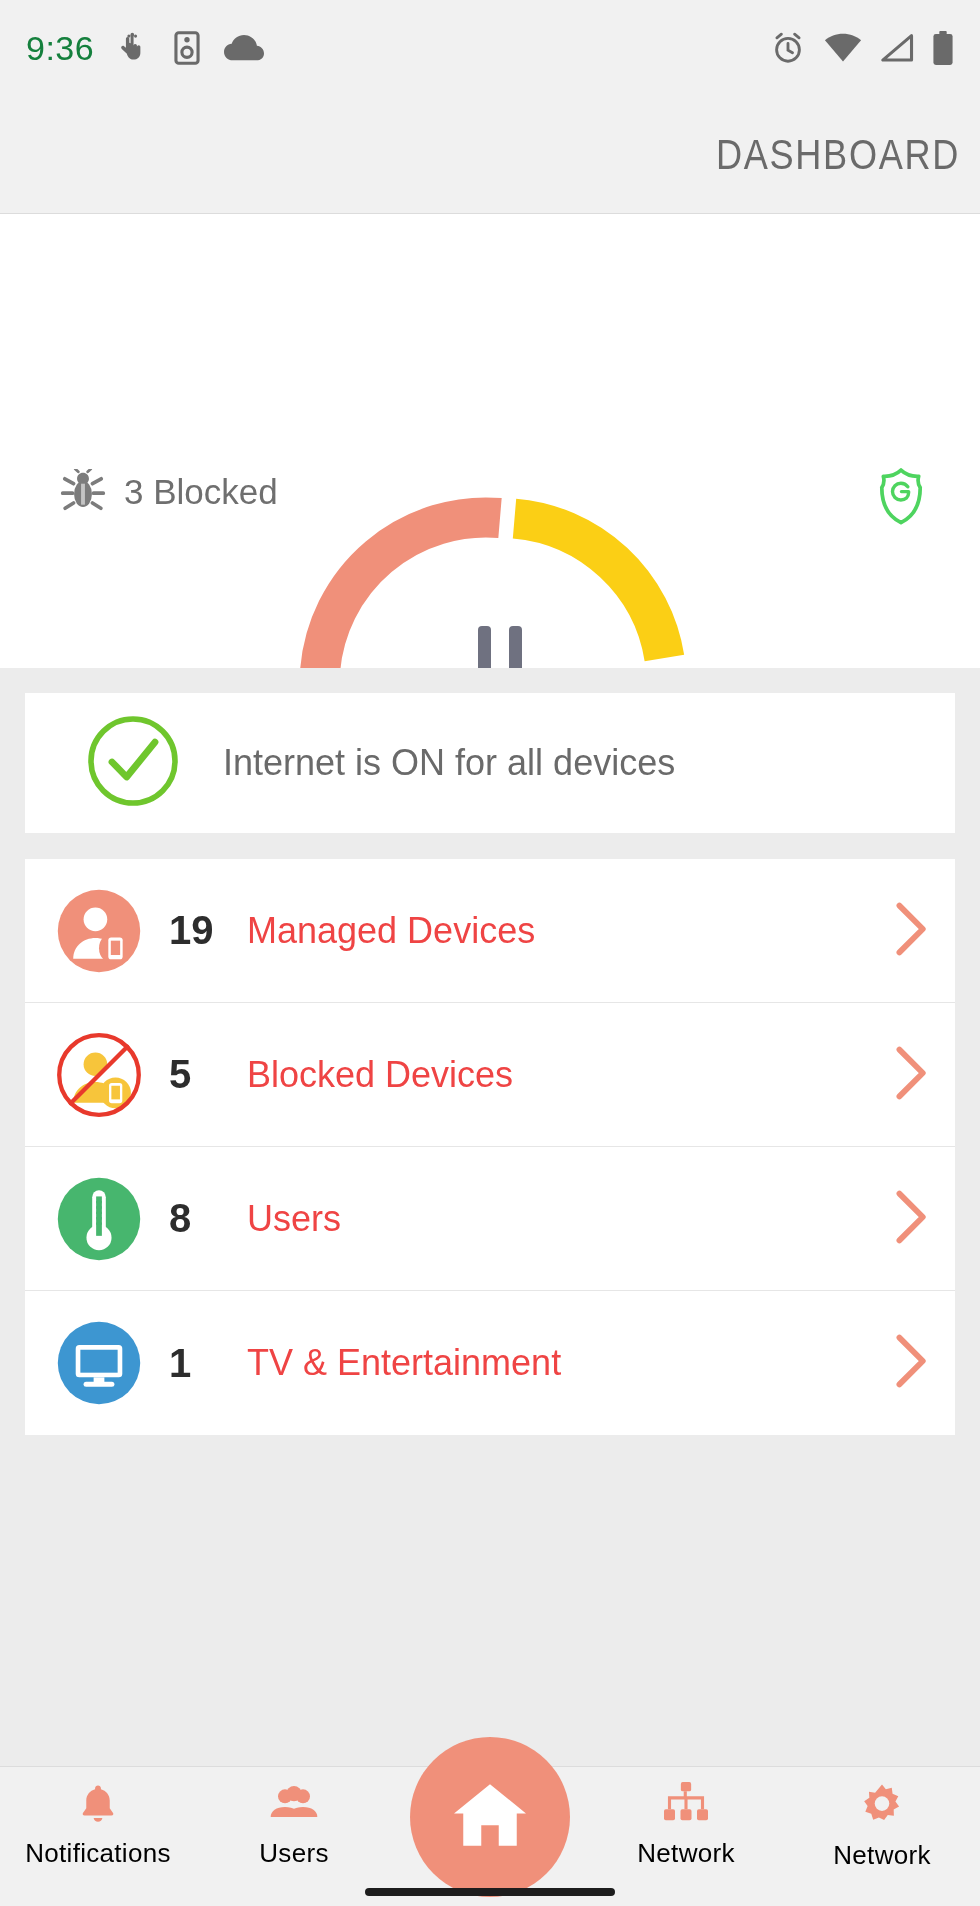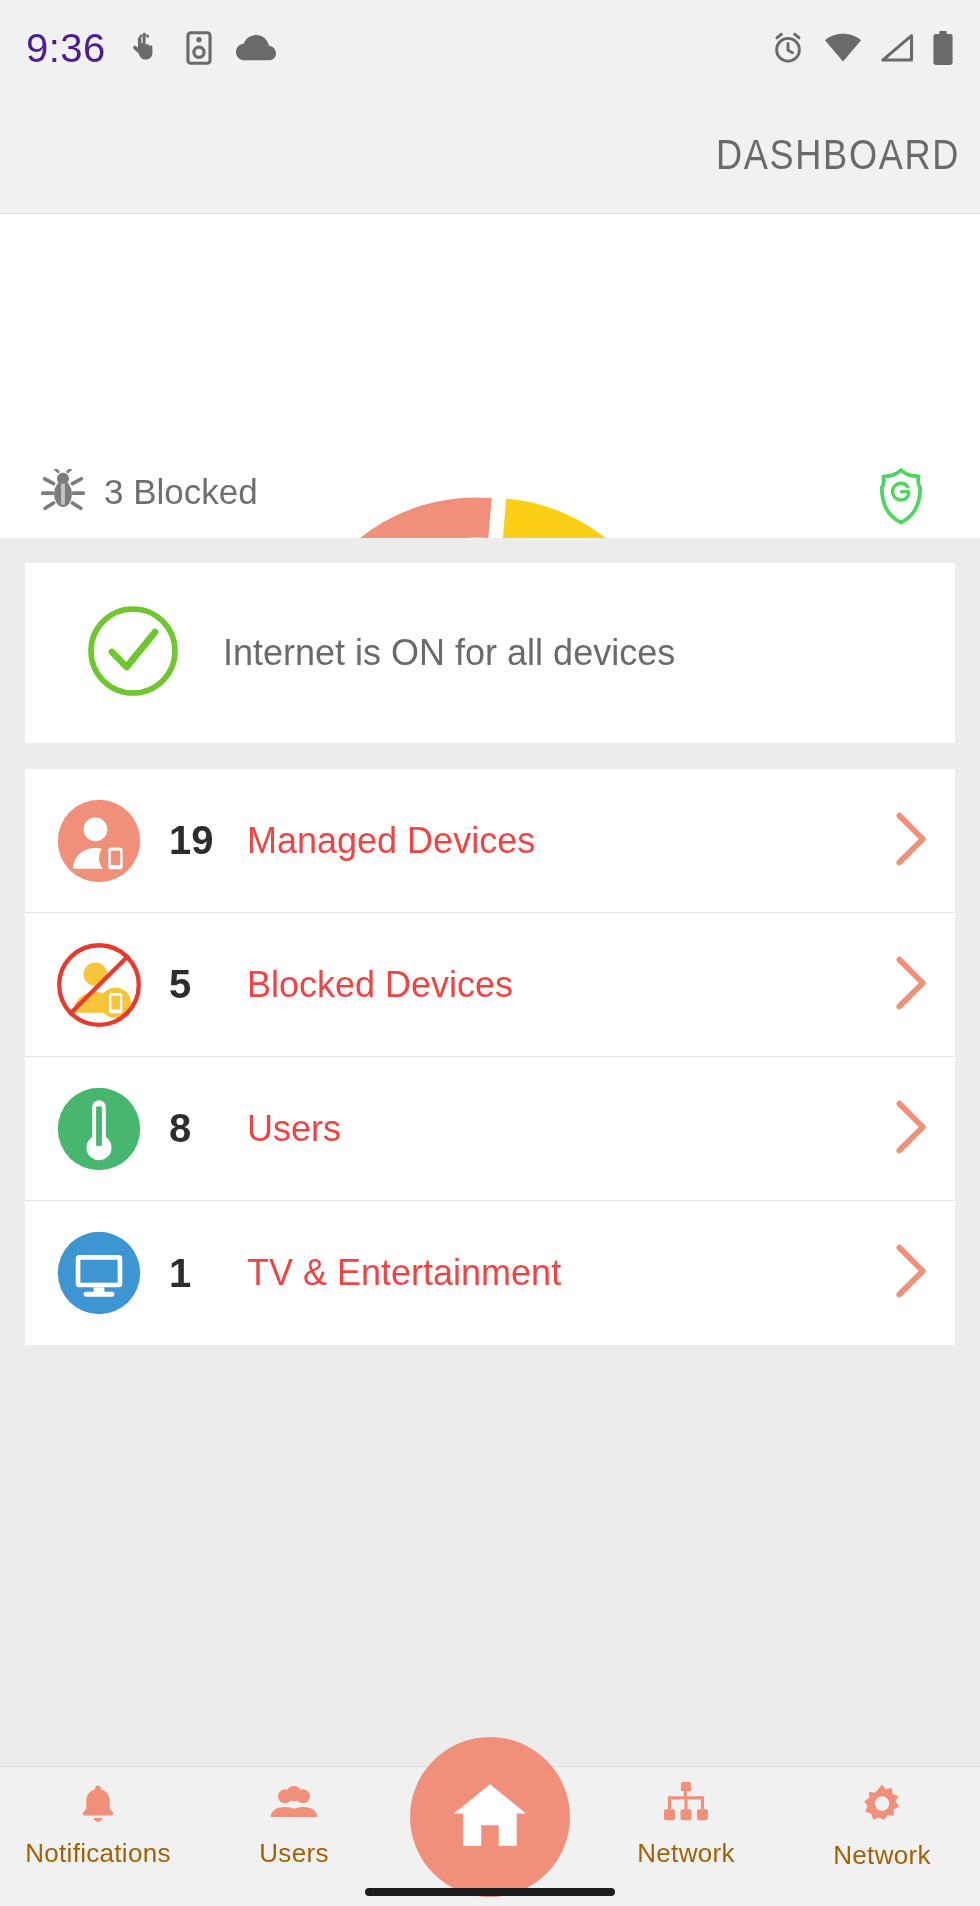--- a/index.html
+++ b/index.html
@@ -11,37 +11,37 @@
     -webkit-font-smoothing:antialiased;
   }
   .phone { position:relative; width:980px; height:1906px; background:#ffffff; display:flex; flex-direction:column; }
 
   
   .statusbar {
     height:96px; background:#f1f1f1; display:flex; align-items:center;
     padding:0 26px; flex:0 0 auto;
   }
   .sb-left { display:flex; align-items:center; gap:22px; }
-  .sb-clock { font-size:40px; color:#4c1d95; letter-spacing:.5px; font-family:"Liberation Sans",sans-serif; }
+  .sb-clock { font-size:34px; color:#15803d; letter-spacing:.5px; font-family:"Liberation Sans",sans-serif; }
   .sb-right { margin-left:auto; display:flex; align-items:center; gap:18px; }
   .sb-icon { display:flex; align-items:center; justify-content:center; }
 
   
   .header {
     height:118px; background:#f1f1f1; border-bottom:1px solid #dcdcdc;
     display:flex; align-items:center; justify-content:flex-end; flex:0 0 auto;
   }
   .header-title {
     font-size:42px; color:#6a6a6a; letter-spacing:2px;
     font-family:"Liberation Sans Narrow","Liberation Sans",sans-serif;
     transform:scaleX(.86); transform-origin:center;
   }
 
   
-  .hero { position:relative; background:#ffffff; height:324px; flex:0 0 auto; }
+  .hero { position:relative; background:#ffffff; height:454px; flex:0 0 auto;margin-left:20px; }
   .blocked-row {
     position:absolute; left:40px; top:255px; display:flex; align-items:center; gap:18px;
   }
   .blocked-label { font-size:35px; color:#6f6f6f; }
   .shield-wrap { position:absolute; right:48px; top:252px; }
 
   .donut-wrap { position:absolute; left:50%; top:270px; transform:translateX(-50%); }
   .donut-center {
     position:absolute; left:0; top:0; width:340px; height:340px;
     display:flex; flex-direction:column; align-items:center; justify-content:center;
@@ -50,21 +50,21 @@
   .pause-bars { display:flex; gap:18px; margin-bottom:14px; }
   .pause-bar { width:13px; height:64px; background:#6f7180; border-radius:4px; }
   .suspend-text { font-size:33px; color:#ef8a72; letter-spacing:1.5px;
     font-family:"Liberation Sans Narrow","Liberation Sans",sans-serif; transform:scaleX(.9); }
 
   
   .body-area { flex:1 1 auto; background:#ececec; padding:0; position:relative; }
   .card {
     background:#ffffff; margin:25px 25px 0 25px;
   }
-  .status-card { height:180px; display:flex; align-items:center; padding-left:60px; gap:42px; }
+  .status-card { height:140px; display:flex; align-items:center; padding-left:60px; gap:42px; }
   .status-text { font-size:36px; color:#6a6a6a; }
 
   .list-card { margin-top:26px; }
   .list-row {
     display:flex; align-items:center; height:144px; padding:0 26px 0 30px;
     border-bottom:1px solid #e6e6e6; background:#fff;
   }
   .list-row:last-child { border-bottom:none; }
   .row-icon { width:88px; height:88px; flex:0 0 auto; display:flex; align-items:center; justify-content:center; }
   .row-count {
@@ -78,21 +78,21 @@
   .bottomnav {
     position:absolute; left:0; bottom:0; width:980px; height:140px;
     background:#f1f1f1; border-top:1px solid #dcdcdc;
     display:flex; align-items:flex-start; justify-content:space-between;
     padding:14px 0 0 0; flex:0 0 auto;
   }
   .nav-item {
     flex:1 1 0; display:flex; flex-direction:column; align-items:center; gap:6px;
     color:#ef8a72; font-size:26px;
   }
-  .nav-label { font-size:26px; color:#a16207; letter-spacing:.3px; }
+  .nav-label { font-size:26px; color:#000000; letter-spacing:.3px; }
   .nav-home-slot { flex:1 1 0; position:relative; }
   .fab {
     position:absolute; left:50%; top:-44px; transform:translateX(-50%);
     width:160px; height:160px; border-radius:50%; background:#f0907a;
     display:flex; align-items:center; justify-content:center;
     box-shadow:0 0 0 0 rgba(0,0,0,0);
   }
   .gesture-bar {
     position:absolute; left:50%; bottom:10px; transform:translateX(-50%);
     width:250px; height:8px; border-radius:4px; background:#1d1d1d;

